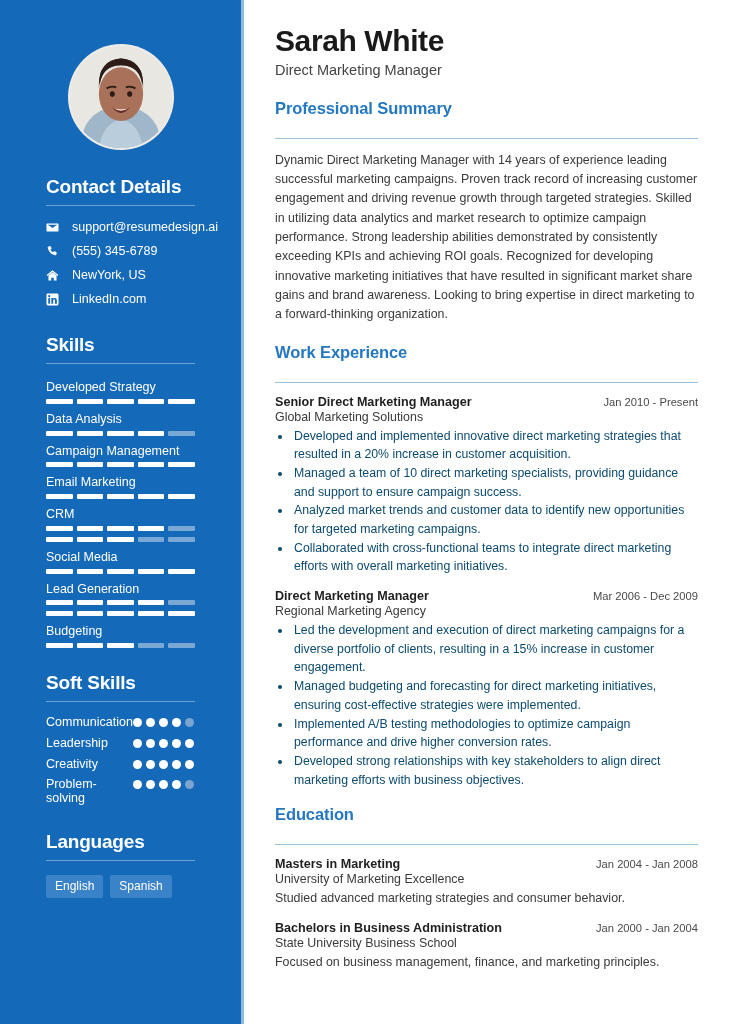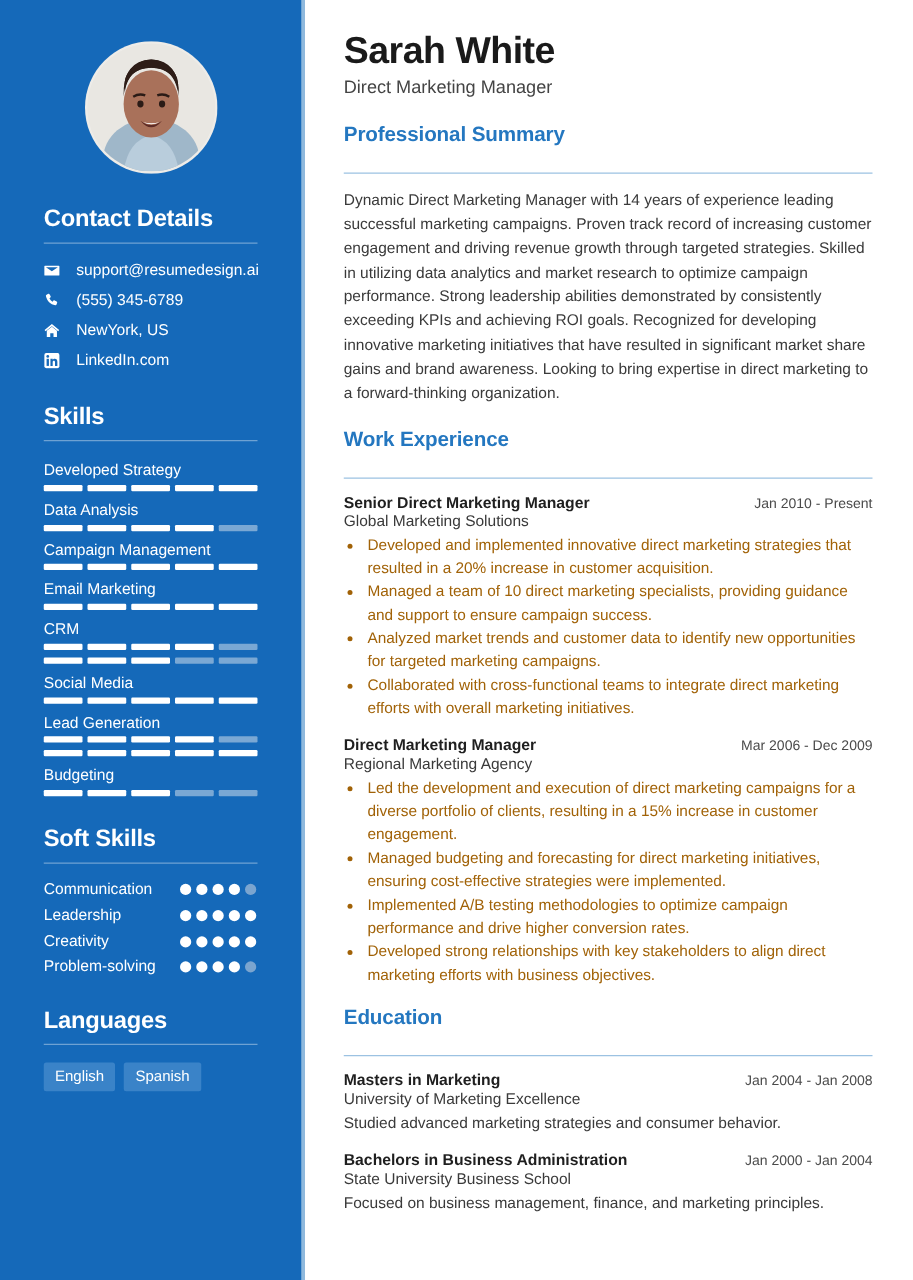--- a/index.html
+++ b/index.html
@@ -22,21 +22,21 @@
     height: 1024px;
     background: #ffffff;
   }
 
   
   .sidebar {
     width: 244px;
     flex: 0 0 244px;
     background: #1569b9;
     border-right: 3px solid #8fb9dd;
-    padding: 5px;
+    padding: 16px;
     position: relative;
   }
 
   .avatar-wrap {
     display: flex;
     justify-content: center;
     padding-top: 28px;
     padding-bottom: 26px;
   }
 
@@ -239,21 +239,21 @@
 
   .bullets {
     margin: 0;
     padding-left: 17px;
     list-style: disc;
   }
 
   .bullets li {
     font-size: 12.3px;
     line-height: 1.52;
-    color: #a16207;
+    color: #0c4a6e;
     margin-bottom: 0px;
     padding-left: 2px;
   }
 
   .entry-desc {
     font-size: 12.4px;
     line-height: 1.5;
     color: #3a3a3a;
     margin-top: 1px;
   }

